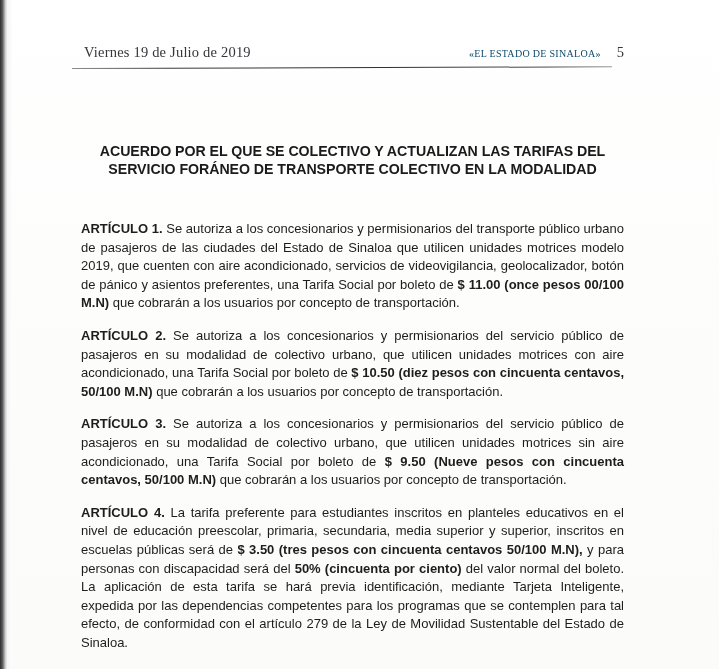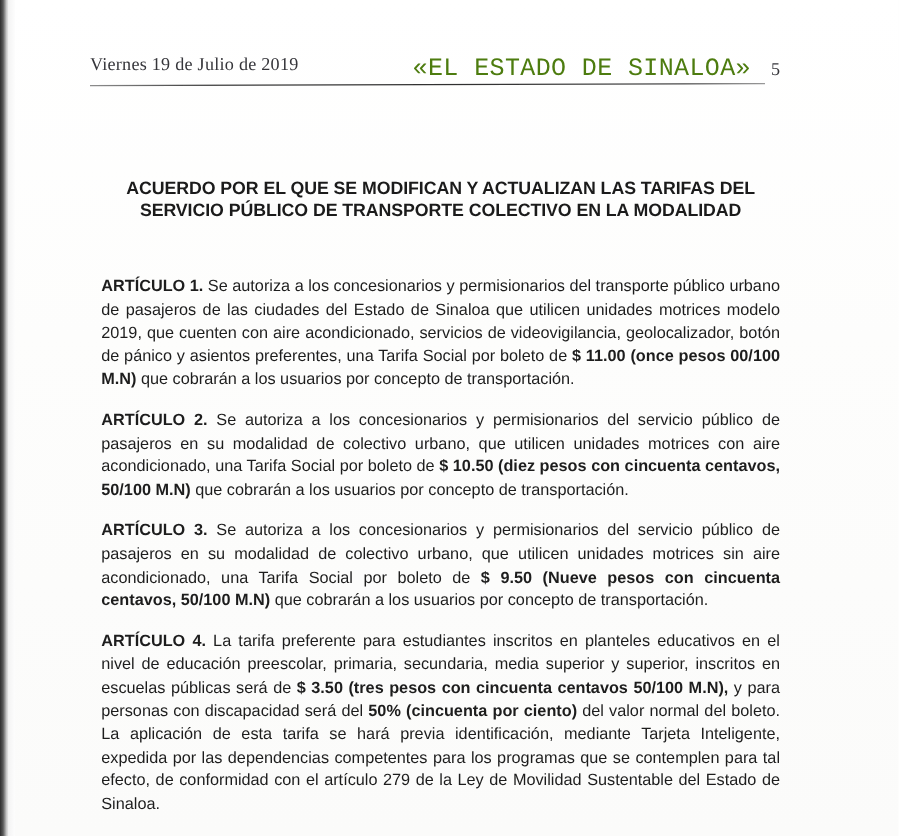--- a/index.html
+++ b/index.html
@@ -53,41 +53,41 @@
   
   .runhead {
     position: absolute;
     left: 72px;
     top: 44px;
     width: 552px;
     height: 22px;
   }
   .runhead-date {
     position: absolute;
-    left: 0;
+    left: 12px;
     top: 0;
     font-family: "Liberation Serif", serif;
     font-size: 14.5px;
     color: #35353a;
     letter-spacing: 0.2px;
     white-space: nowrap;
   }
   .runhead-right {
     position: absolute;
     right: 0;
     top: 0;
     display: flex;
     align-items: baseline;
     gap: 16px;
     white-space: nowrap;
   }
   .runhead-gazette {
-    font-family: Liberation Mono, monospace;
-    font-size: 20px;
-    color: #4d7c0f;
+    font-family: Liberation Serif, serif;
+    font-size: 10px;
+    color: #0c4a6e;
     letter-spacing: 0.3px;
   }
   .runhead-pageno {
     font-family: "Liberation Serif", serif;
     font-size: 14.5px;
     color: #35353a;
   }
 
   .runhead-rule {
     position: absolute;
@@ -151,22 +151,22 @@
     <div class="runhead-date">Viernes 19 de Julio de 2019</div>
     <div class="runhead-right">
       <span class="runhead-gazette">«EL ESTADO DE SINALOA»</span>
       <span class="runhead-pageno">5</span>
     </div>
   </div>
 
   <div class="runhead-rule"></div>
 
   <div class="doc-title">
-    <span class="tline">ACUERDO POR EL QUE SE MODIFICAN Y ACTUALIZAN LAS TARIFAS DEL</span>
-    <span class="tline">SERVICIO PÚBLICO DE TRANSPORTE COLECTIVO EN LA MODALIDAD</span>
+    <span class="tline">ACUERDO POR EL QUE SE COLECTIVO Y ACTUALIZAN LAS TARIFAS DEL</span>
+    <span class="tline">SERVICIO FORÁNEO DE TRANSPORTE COLECTIVO EN LA MODALIDAD</span>
   </div>
 
   <div class="body-col">
 
     <p class="article"><span class="art-label">ARTÍCULO 1.</span><span> Se autoriza a los concesionarios y permisionarios del transporte público urbano de pasajeros de las ciudades del Estado de Sinaloa que utilicen unidades motrices modelo 2019, que cuenten con aire acondicionado, servicios de videovigilancia, geolocalizador, botón de pánico y asientos preferentes, una Tarifa Social por boleto de </span><b>$ 11.00 (once pesos 00/100 M.N)</b><span> que cobrarán a los usuarios por concepto de transportación.</span></p>
 
     <p class="article"><span class="art-label">ARTÍCULO 2.</span><span> Se autoriza a los concesionarios y permisionarios del servicio público de pasajeros en su modalidad de colectivo urbano, que utilicen unidades motrices con aire acondicionado, una Tarifa Social por boleto de </span><b>$ 10.50 (diez pesos con cincuenta centavos, 50/100 M.N)</b><span> que cobrarán a los usuarios por concepto de transportación.</span></p>
 
     <p class="article"><span class="art-label">ARTÍCULO 3.</span><span> Se autoriza a los concesionarios y permisionarios del servicio público de pasajeros en su modalidad de colectivo urbano, que utilicen unidades motrices sin aire acondicionado, una Tarifa Social por boleto de </span><b>$ 9.50 (Nueve pesos con cincuenta centavos, 50/100 M.N)</b><span> que cobrarán a los usuarios por concepto de transportación.</span></p>
 

